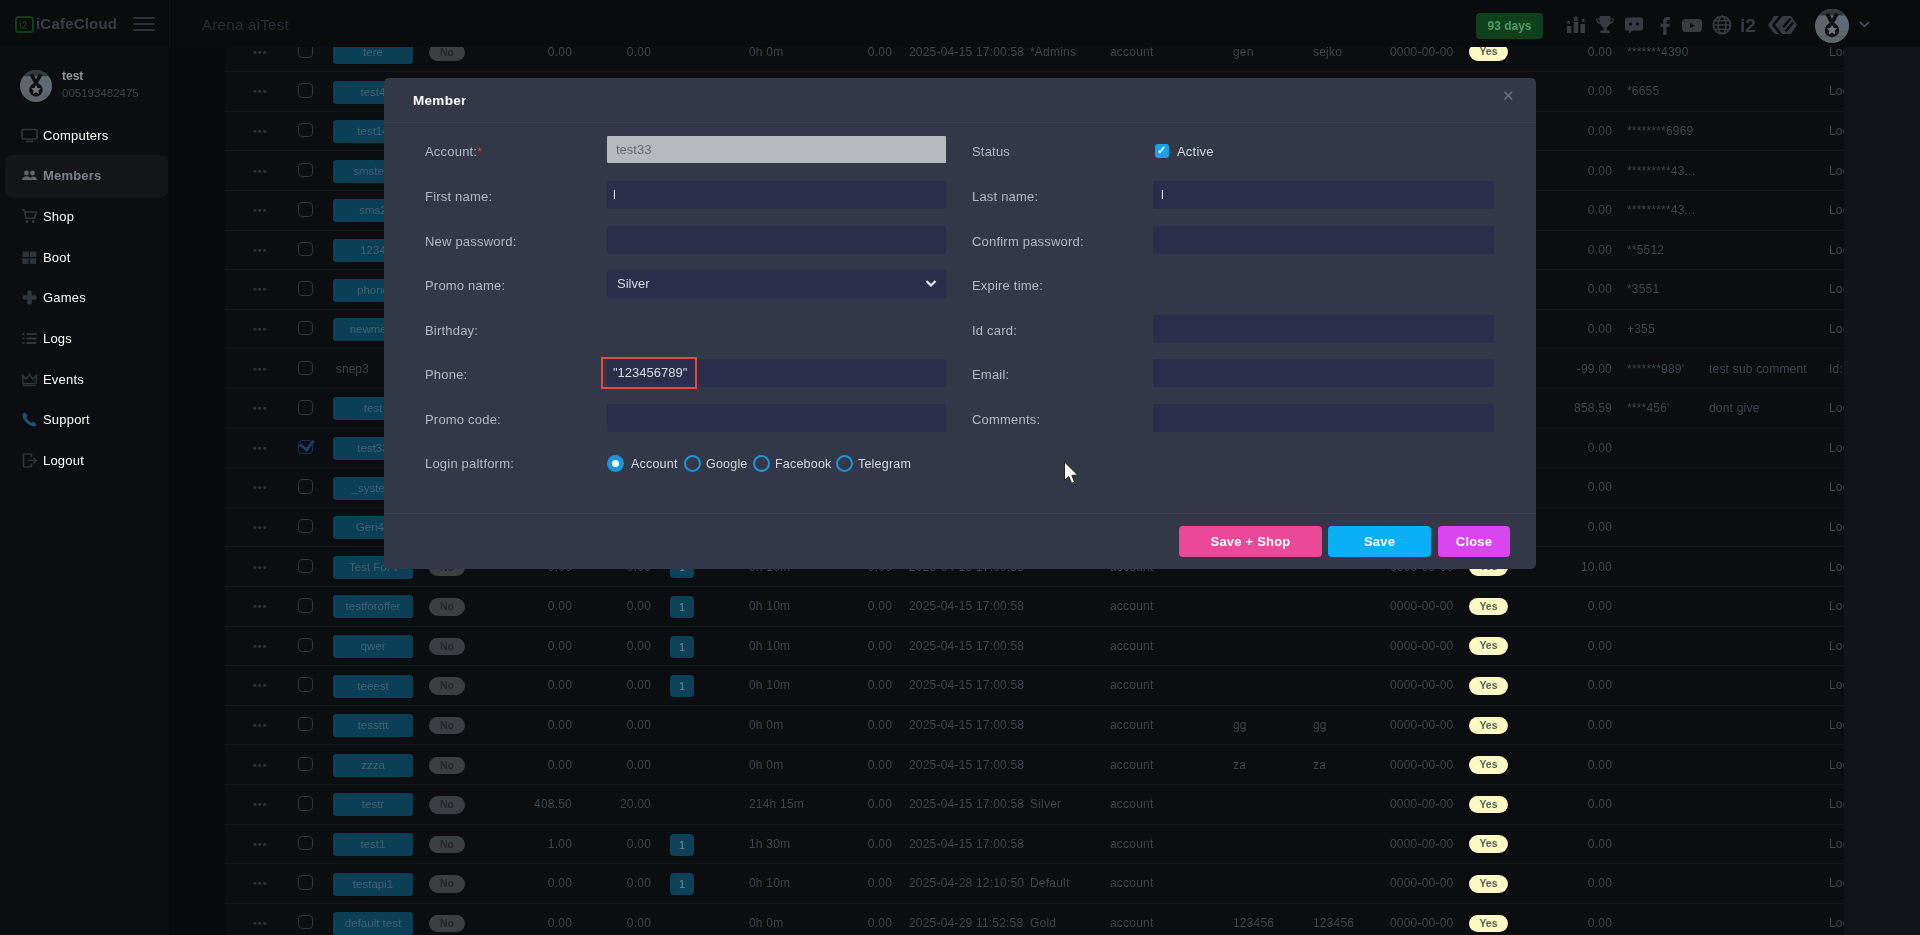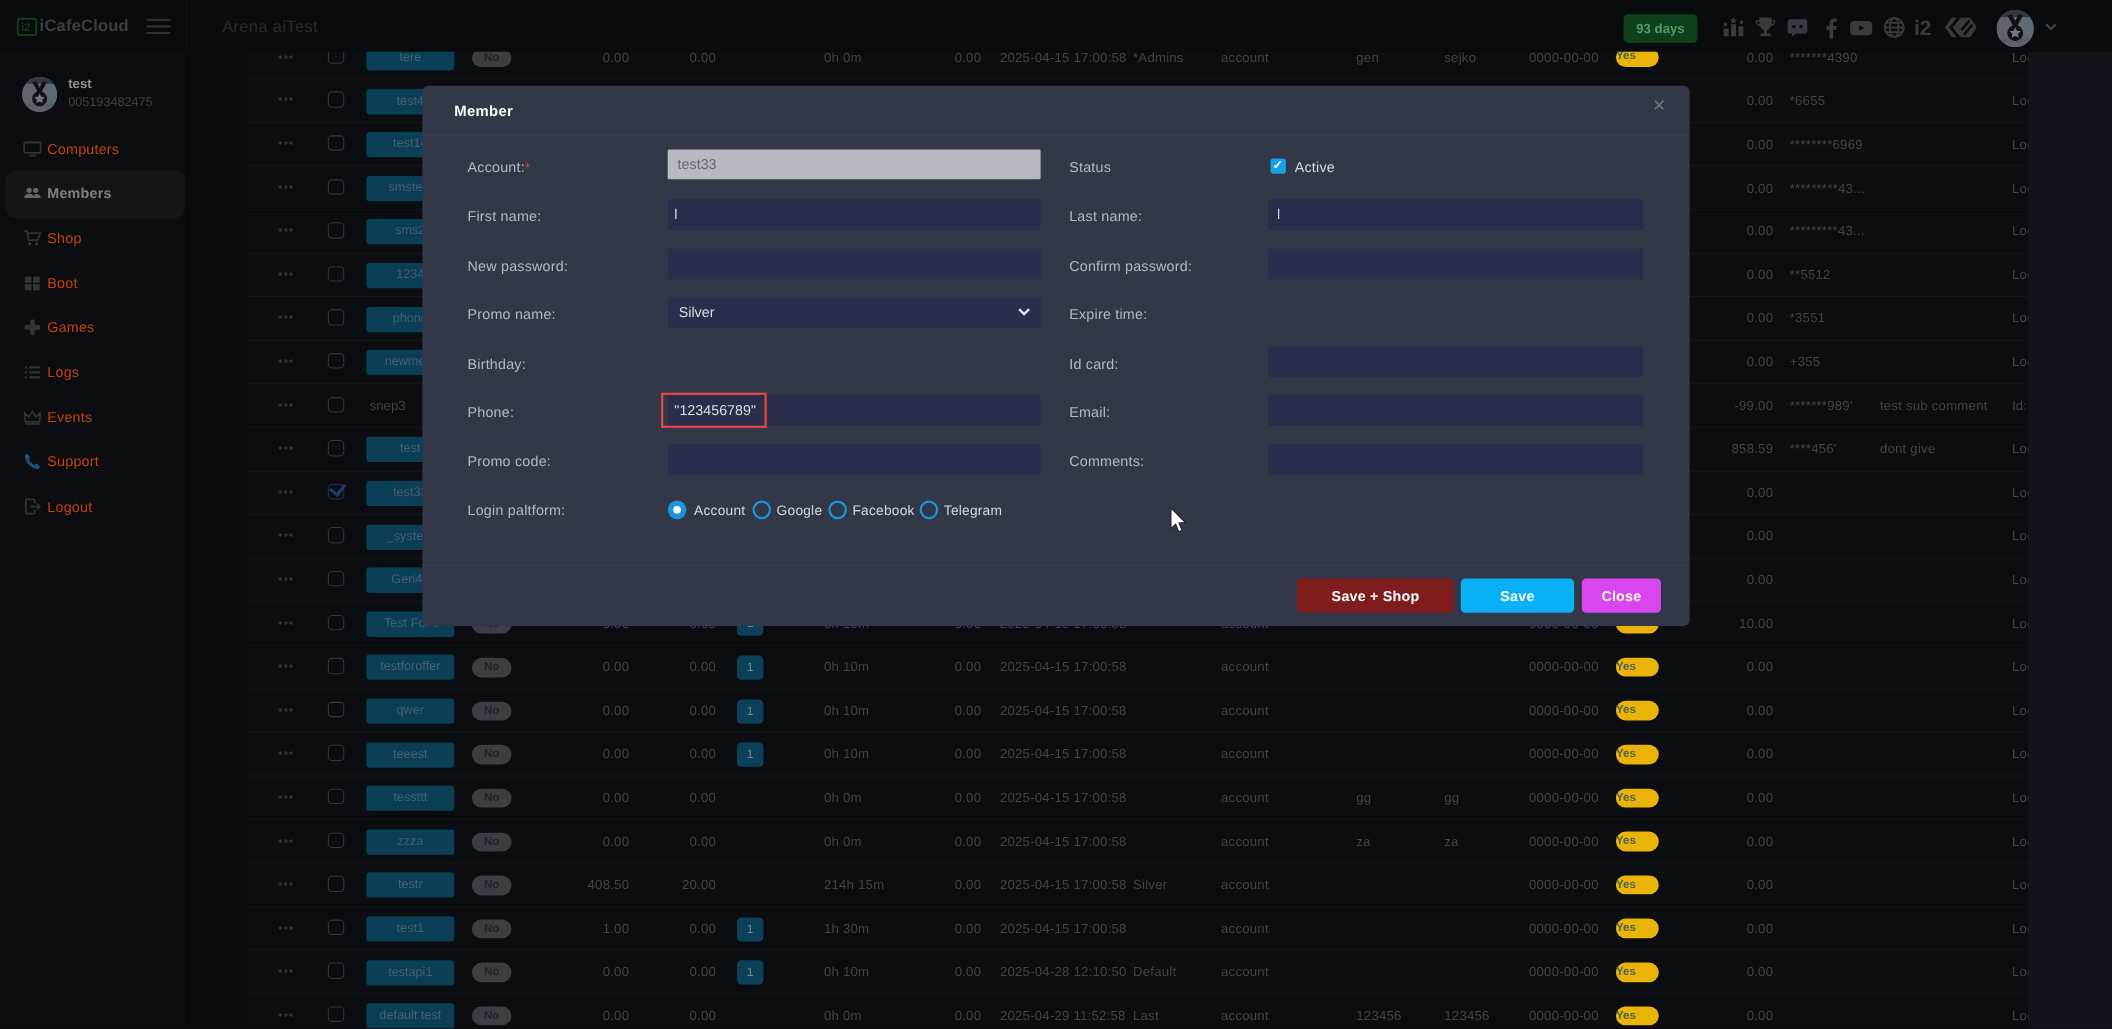--- a/index.html
+++ b/index.html
@@ -23,21 +23,21 @@
   #chev { position:absolute; left:1859px; top:21px; }
 
   
   #sidebar { position:absolute; left:0; top:47px; width:169px; height:888px; background:#0c0d10; z-index:2; }
   #side2 { position:absolute; left:169px; top:47px; width:56px; height:888px; background:#090a0d; z-index:2; }
   #av-side { position:absolute; left:20px; top:23px; width:32px; height:32px; }
   #uname { position:absolute; left:62px; top:22px; font-size:12px; font-weight:bold; color:#8f939a; }
   #uid { position:absolute; left:62px; top:40px; font-size:11.5px; color:#3d4147; }
   .mitem { position:absolute; left:0; width:169px; height:41px; }
   .mitem .mi { position:absolute; left:21px; top:12px; width:17px; height:17px; }
-  .mitem .mt { position:absolute; left:43px; top:13px; font-size:13px; color:#c2410c; letter-spacing:0.2px; }
+  .mitem .mt { position:absolute; left:43px; top:13px; font-size:13px; color:#ffffff; letter-spacing:0.2px; }
   #mi-active { position:absolute; left:5px; top:108px; width:163px; height:43px; background:#141519; border-radius:8px; }
   .mactive .mt { color:#7d828a; font-weight:bold; }
 
   
   #tablearea { position:absolute; left:225px; top:0px; width:1695px; height:935px; background:#0b0d10; z-index:1; }
   #rightstrip { position:absolute; left:1844px; top:47px; width:76px; height:888px; background:#12141a; z-index:1; }
   .trow { position:absolute; left:0; width:1619px; height:39.6px; border-bottom:1px solid #14161c; }
   .cell { position:absolute; font-size:12px; color:#3f444c; white-space:nowrap; letter-spacing:0.2px; }
   .dots { left:28px; color:#2e3237; font-weight:bold; letter-spacing:1px; font-size:11px; }
   .cb { position:absolute; left:73px; width:14.5px; height:14.5px; border:1.6px solid #31353c; border-radius:4px; }
@@ -54,22 +54,22 @@
   .b1 { position:absolute; left:445px; width:24px; height:22px; background:#0c4159; border-radius:4px;
      color:#748995; font-size:11px; text-align:center; line-height:22px; }
   .tm { left:524px; }
   .a3 { left:607px; width:60px; text-align:right; }
   .dt { left:684px; }
   .gp { left:805px; }
   .ac { left:885px; }
   .c1 { left:1008px; }
   .c2 { left:1088px; }
   .zd { left:1165px; }
-  .yes { position:absolute; left:1244px; width:39px; height:17.6px; background:#eab308; border-radius:9px;
-     color:#4e6455; font-size:10.5px; font-weight:bold; text-align:left; line-height:17.6px; }
+  .yes { position:absolute; left:1244px; width:39px; height:17.6px; background:#fef9c3; border-radius:9px;
+     color:#4e6455; font-size:10.5px; font-weight:bold; text-align:center; line-height:17.6px; }
   .aR { left:1327px; width:60px; text-align:right; }
   .ps { left:1402px; }
   .cm { left:1484px; }
   .lc { left:1604px; }
 
   
   #modal { position:absolute; left:384px; top:78px; width:1152px; height:491px; background:#333849; z-index:10;
      border-radius:5px; }
   #mhead { position:absolute; left:0; top:0; width:100%; height:45px; border-bottom:1px solid #3b415a; }
   #mtitle { position:absolute; left:29px; top:15px; font-size:13.5px; font-weight:bold; color:#fdfdfe; letter-spacing:0.3px; }
@@ -88,21 +88,21 @@
   .calic { position:absolute; width:12px; height:11px; border:1.4px solid #d9dbe2; border-radius:1px; top:8.5px; }
   .calic:before { content:""; position:absolute; left:1px; top:1.2px; width:7px; height:1.6px; background:#d9dbe2; }
   #redbox { position:absolute; left:217px; top:279px; width:96px; height:32px; border:2px solid #e8483f; z-index:3; }
   .radio { position:absolute; width:17px; height:17px; border-radius:50%; border:2.5px solid #1a96dc; top:377px; }
   .radio.on { background:#1a96dc; border:none; width:17px; height:17px; }
   .radio.on:after { content:""; position:absolute; left:5px; top:5px; width:7px; height:7px; background:#fff; border-radius:50%; }
   .rlbl { position:absolute; top:379px; font-size:12.5px; color:#d4d7dd; letter-spacing:0.2px; }
   #mfoot { position:absolute; left:0; top:435px; width:100%; height:1px; background:#3b415a; }
   .btn { position:absolute; top:448px; height:31px; border-radius:4px; color:#fff; font-size:13px; font-weight:bold;
      text-align:center; line-height:31px; letter-spacing:0.2px; }
-  #b-ss { left:795px; width:143px; background:#7f1d1d; }
+  #b-ss { left:795px; width:143px; background:#ec4899; }
   #b-s  { left:944px; width:103px; background:#0ab0f6; }
   #b-c  { left:1054px; width:72px; background:#d946ef; }
 </style>
 </head>
 <body>
 <div id="stage">
 
   <div id="tablearea">
       <div id="rows">
         <div class="trow" style="top:32.7px">
@@ -487,21 +487,21 @@
         <div class="trow" style="top:903.9px">
           <div class="cell dots" style="top:13px">•••</div>
           <div class="cb" style="top:11px"></div>
           <div class="nbtn" style="top:8.3px">default test</div>
           <div class="nob" style="top:11px">No</div>
           <div class="cell a1" style="top:12px">0.00</div>
           <div class="cell a2" style="top:12px">0.00</div>
           <div class="cell tm" style="top:12px">0h 0m</div>
           <div class="cell a3" style="top:12px">0.00</div>
           <div class="cell dt" style="top:12px">2025-04-29 11:52:58</div>
-          <div class="cell gp" style="top:12px">Last</div>
+          <div class="cell gp" style="top:12px">Gold</div>
           <div class="cell ac" style="top:12px">account</div>
           <div class="cell c1" style="top:12px">123456</div>
           <div class="cell c2" style="top:12px">123456</div>
           <div class="cell zd" style="top:12px">0000-00-00</div>
           <div class="yes" style="top:10.8px">Yes</div>
           <div class="cell aR" style="top:12px">0.00</div>
           <div class="cell lc" style="top:12px">Loc</div>
         </div>
       </div>
     </div>

